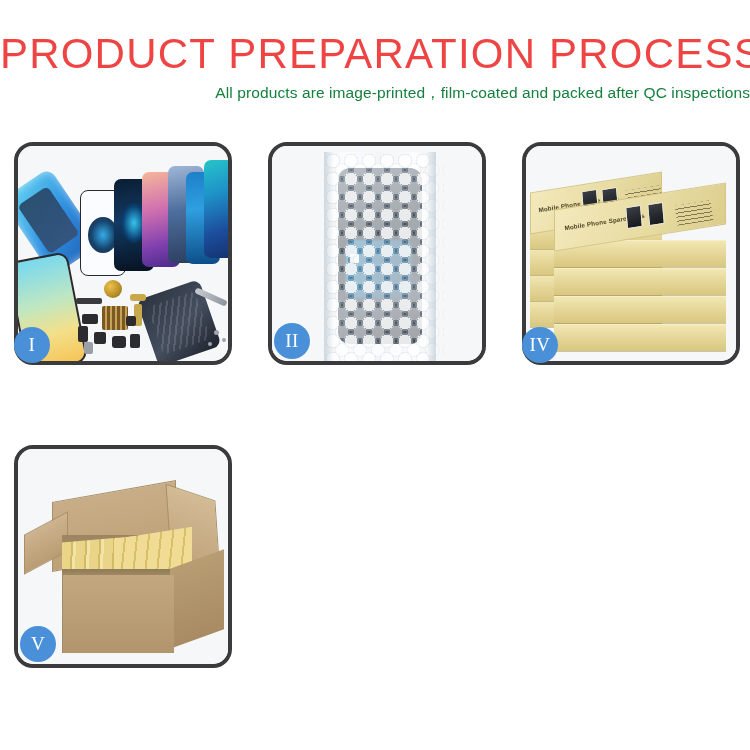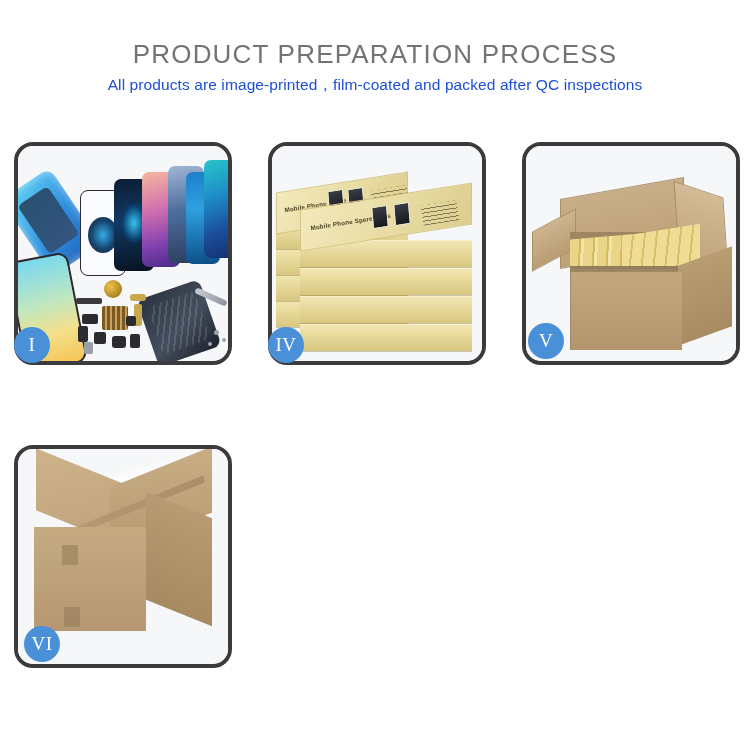--- a/index.html
+++ b/index.html
@@ -8,34 +8,35 @@
     background:#ffffff;
     font-family:"Liberation Sans", sans-serif;
     overflow:hidden;
     position:relative;
   }
   .page{width:750px;height:750px;position:relative;}
 
   
   .header{width:750px;text-align:center;padding-top:34px;box-sizing:border-box;}
   .title{
-    font-size:26px;
+    font-size:42px;
     letter-spacing:1.2px;
-    color:#737373;
+    color:#ef4444;
     font-weight:400;
     line-height:40px;
     white-space:nowrap;
   }
   .subtitle{
     font-size:15.5px;
-    color:#1d4ed8;
+    color:#15803d;
     font-weight:400;
-    margin-top:1px;
+    margin-top:9px;
     letter-spacing:0.1px;
     white-space:nowrap;
+    text-align:right;
   }
 
   
   .grid{
     position:absolute;
     left:14px; top:142px;
     width:723px;
     display:grid;
     grid-template-columns:218px 218px 218px;
     grid-column-gap:36px;
@@ -404,20 +405,34 @@
         <div class="chip c10"></div>
         <div class="chip c11"></div>
         <div class="chip c12"></div>
         <div class="chip s1"></div>
         <div class="chip s2"></div>
         <div class="chip s3"></div>
       </div>
       <div class="badge">I</div>
     </div>
 
+    <div class="panel p2">
+      <div class="panel-inner">
+        <div class="wrap-sleeve"></div>
+        <div class="wrap-phone">
+          <div class="accent"></div>
+          <div class="tag"></div>
+        </div>
+        <div class="bubbles"></div>
+        <div class="bubbles offset"></div>
+        <div class="sleeve-edge l"></div>
+        <div class="sleeve-edge r"></div>
+      </div>
+      <div class="badge">II</div>
+    </div>
 
 
     <div class="panel p4">
       <div class="panel-inner">
 
         <div class="stack-back">
           <div class="slab" style="top:118px"></div>
           <div class="slab" style="top:92px"></div>
           <div class="slab" style="top:66px"></div>
           <div class="slab" style="top:40px"></div>
@@ -452,28 +467,15 @@
         <div class="c5-interior"></div>
         <div class="c5-fill"></div>
         <div class="c5-fill2"></div>
         <div class="c5-toplip"></div>
         <div class="c5-side"></div>
         <div class="c5-front"></div>
       </div>
       <div class="badge">V</div>
     </div>
 
-    <div class="panel p6">
-      <div class="panel-inner">
-        <div class="c6-gloss"></div>
-        <div class="c6-top"></div>
-        <div class="c6-top2"></div>
-        <div class="c6-seam"></div>
-        <div class="c6-side"></div>
-        <div class="c6-front"></div>
-        <div class="c6-tape t1"></div>
-        <div class="c6-tape t2"></div>
-      </div>
-      <div class="badge">VI</div>
-    </div>
 
   </div>
 </div>
 
 </body></html>

